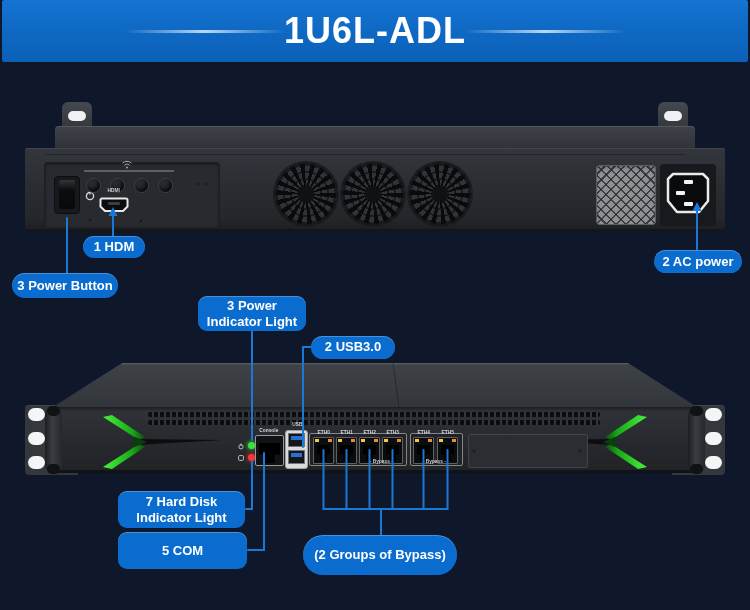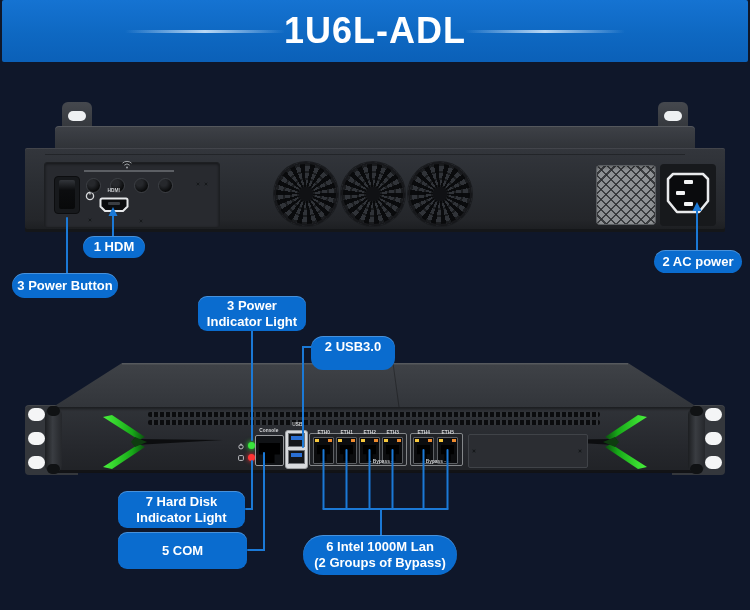--- a/index.html
+++ b/index.html
@@ -298,26 +298,25 @@
   </svg>
 
   <div class="pill" style="left:83px;top:236px;width:62px;height:22px;line-height:22px">1 HDM</div>
   <div class="pill" style="left:12px;top:273px;width:106px;height:25px;line-height:25px;border-radius:13px">3 Power Button</div>
   <div class="pill" style="left:654px;top:250px;width:88px">2 AC power</div>
 
   <div class="box" style="left:198px;top:296px;width:108px;height:35px">
     <span>3 Power</span>
     <span>Indicator Light</span>
   </div>
-  <div class="pill" style="left:311px;top:336px;width:84px;height:34px;line-height:22px">2 USB3.0</div>
+  <div class="pill" style="left:311px;top:336px;width:84px;height:23px;line-height:22px">2 USB3.0</div>
   <div class="box" style="left:118px;top:491px;width:127px;height:37px">
     <span>7 Hard Disk</span>
     <span>Indicator Light</span>
   </div>
   <div class="box" style="left:118px;top:532px;width:129px;height:37px">
     <span>5 COM</span>
   </div>
   <div class="box" style="left:303px;top:535px;width:154px;height:40px;border-radius:20px">
-    <span>6 Intel 1000M Lan</span>
     <span>(2 Groups of Bypass)</span>
   </div>
 
 </div>
 
 </body></html>

